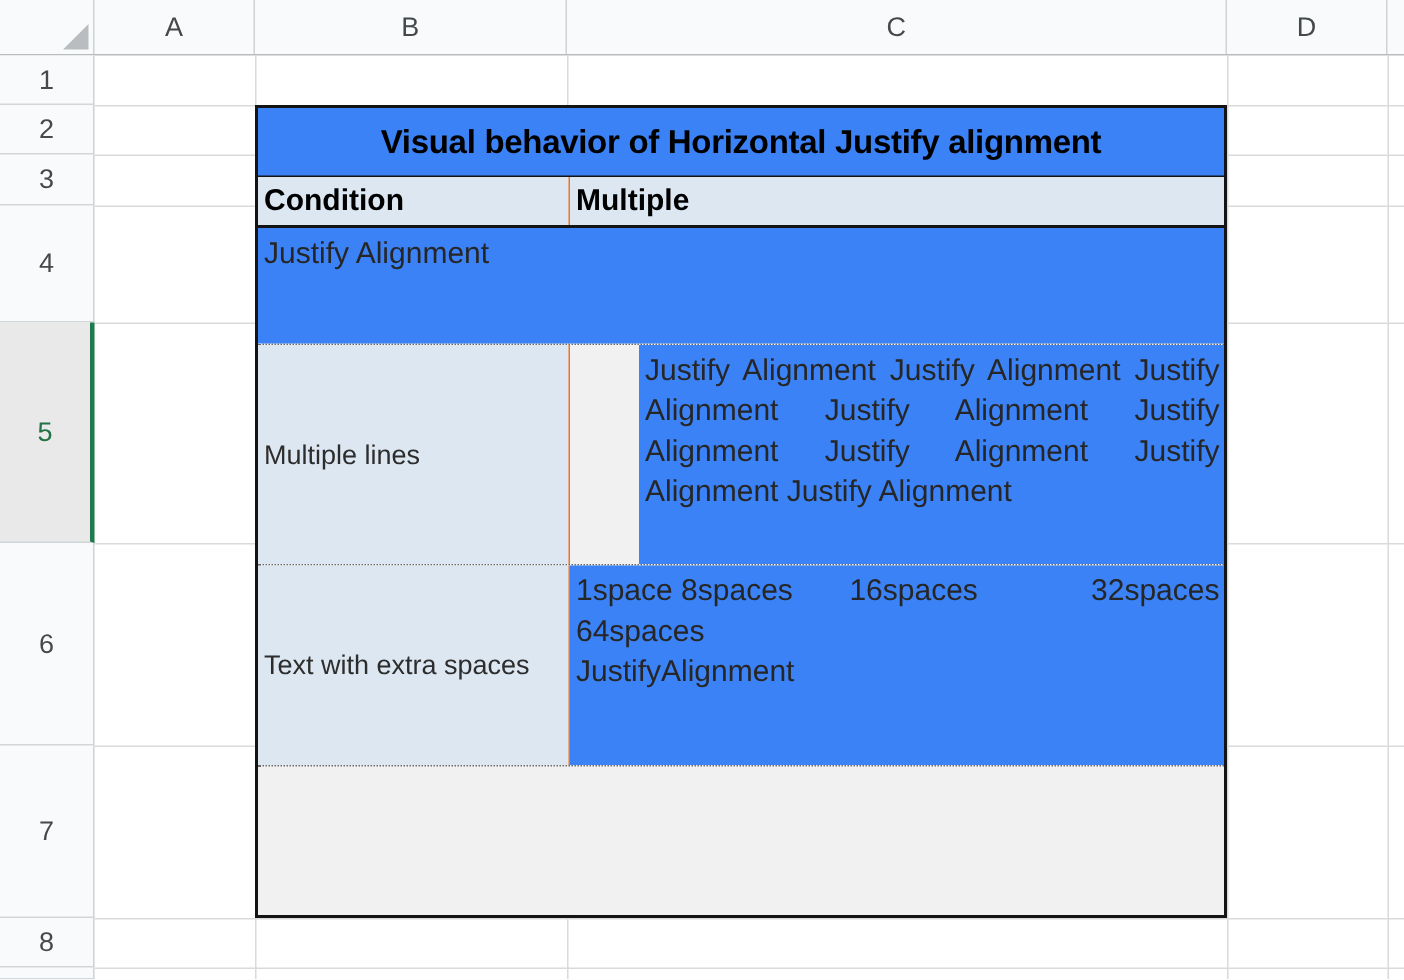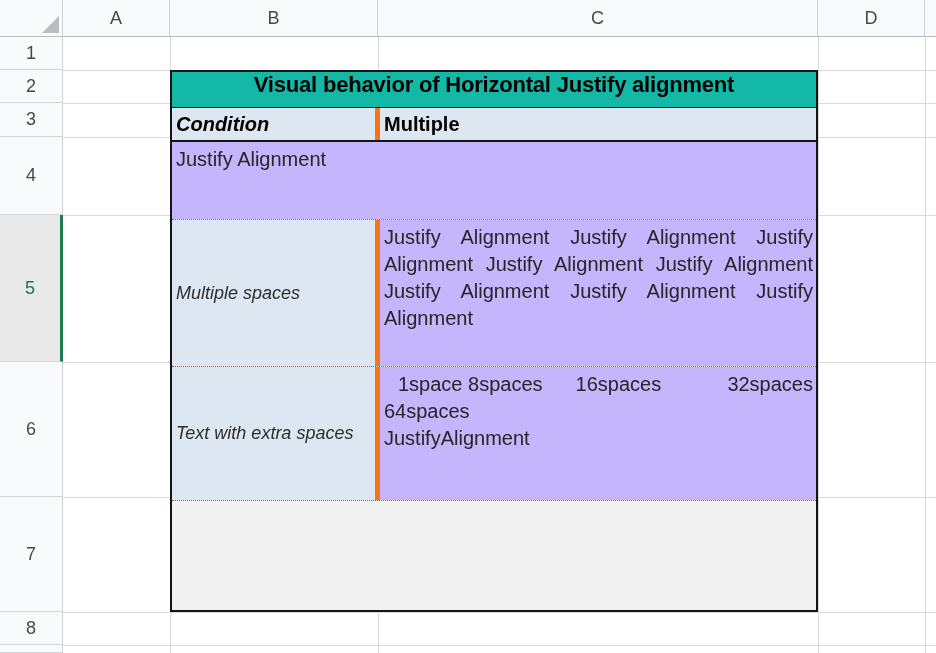--- a/index.html
+++ b/index.html
@@ -48,47 +48,47 @@
   .hgrid { position:absolute; left:63px; width:873px; height:1px; background:#d9dadb; z-index:1; }
 
   
   .xtable {
     position:absolute; left:170px; top:70px; width:648px; height:542px;
     border:2px solid #141414; background:#f1f1f1;
     display:flex; flex-direction:column; z-index:3; color:#262626;
   }
   .trow { display:flex; }
   .title-row {
-    height:36px; background:#14b8a6; border-bottom:1px solid #141414;
-    align-items:flex-start; justify-content:center;
+    height:46px; background:#3b82f6; border-bottom:1px solid #141414;
+    align-items:center; justify-content:center;
   }
   .title-row span { font-size:22px; font-weight:bold; color:#000; letter-spacing:-0.2px; }
   .head-row { height:34px; border-bottom:2px solid #141414; }
   .head-row .bcell, .head-row .ccell {
     font-size:20px; font-weight:bold; color:#000; background:#dce7f2;
     display:flex; align-items:center; padding:0 4px;
   }
   .body-row { }
   .r4 { height:78px; border-bottom:1px dotted #6a6a6a; }
   .r5 { height:147px; border-bottom:1px dotted #6a6a6a; }
   .r6 { height:134px; border-bottom:1px dotted #6a6a6a; }
   .r7 { flex:1; }
   .bcell {
     width:208px; flex:0 0 208px; background:#dce7f2;
-    border-right:5px solid #f97316;
+    border-right:1px solid #f97316;
     display:flex; align-items:center; padding:0 4px;
-    font-size:18px; color:#2d2d2d;font-style:italic;
+    font-size:18px; color:#2d2d2d;
   }
   .ccell {
-    flex:1; background:#c4b5fd; font-size:20px; line-height:27px;
+    flex:1; background:#3b82f6; font-size:20px; line-height:27px;
     padding:4px 3px 0 4px; color:#262626; overflow:hidden;
   }
-  .ccell.justified { text-align:justify; }
+  .ccell.justified { text-align:justify;margin-left:46px; }
   .cline { line-height:27px; }
-  .flexline { display:flex; align-items:baseline;margin-left:14px; }
+  .flexline { display:flex; align-items:baseline; }
   .sp1 { flex:1 1 0; } .sp2 { flex:2 1 0; }
 </style>
 </head>
 <body>
 
 <div class="ss">
 
   <div class="vgrid" style="left:170px"></div>
   <div class="vgrid" style="left:378px"></div>
   <div class="vgrid" style="left:818px"></div>
@@ -109,21 +109,21 @@
     <div class="trow head-row">
       <div class="bcell">Condition</div>
       <div class="ccell">Multiple</div>
     </div>
 
     <div class="trow body-row r4">
       <div class="ccell">Justify Alignment</div>
     </div>
 
     <div class="trow body-row r5">
-      <div class="bcell">Multiple spaces</div>
+      <div class="bcell">Multiple lines</div>
       <div class="ccell justified">Justify Alignment Justify Alignment Justify Alignment Justify Alignment Justify Alignment Justify Alignment Justify Alignment Justify Alignment</div>
     </div>
 
     <div class="trow body-row r6">
       <div class="bcell">Text with extra spaces</div>
       <div class="ccell">
         <div class="cline flexline">
           <span>1space 8spaces</span>
           <span class="sp1"></span>
           <span>16spaces</span>

